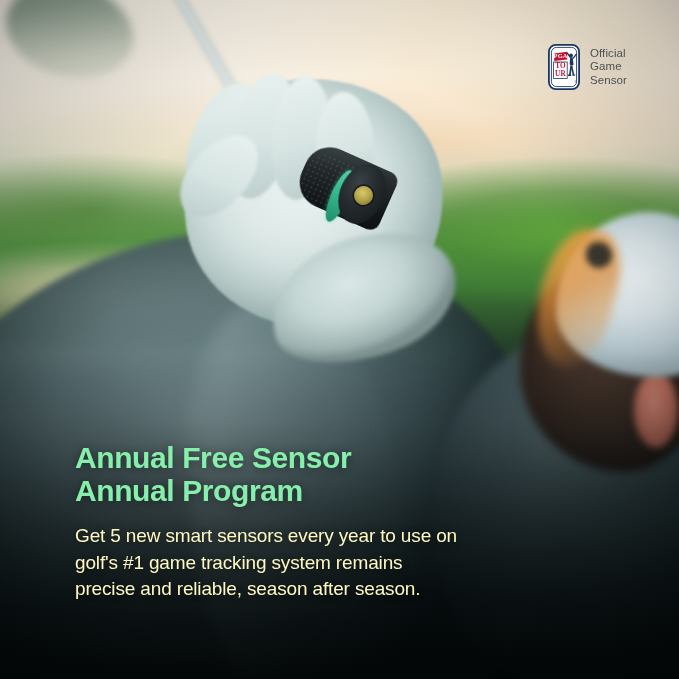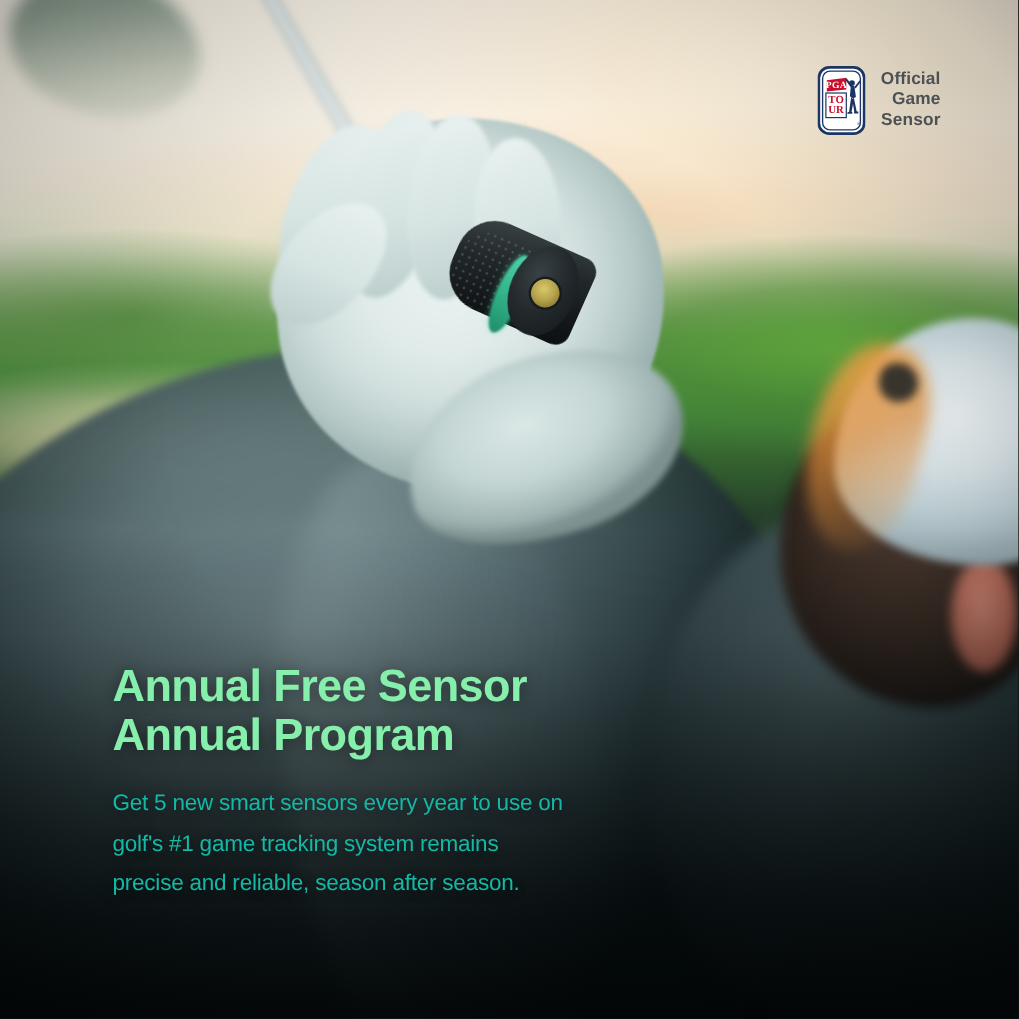--- a/index.html
+++ b/index.html
@@ -381,24 +381,23 @@
   }
   .pga-mark {
     width: 32px;
     height: 46px;
     flex: 0 0 auto;
   }
   .badge-text {
     color: #4c5154;
     font-size: 11.5px;
     line-height: 13.6px;
-    font-weight: 700;
+    font-weight: 400;
     letter-spacing: 0.1px;
     white-space: nowrap;
-    text-align: right;
   }
 
   
   #copy-block {
     position: absolute;
     left: 75px;
     top: 441px;
     width: 520px;
   }
   #headline {
@@ -407,22 +406,22 @@
     font-size: 30px;
     line-height: 33px;
     font-weight: 700;
     letter-spacing: -0.4px;
     text-shadow: 0 1px 10px rgba(0,0,0,0.45);
   }
   #headline .hl-line { display: block; }
 
   #body-copy {
     margin: 16px 0 0 0;
-    color: #14b8a6;
-    font-size: 15px;
+    color: #fef9c3;
+    font-size: 19px;
     line-height: 26.5px;
     font-weight: 400;
     letter-spacing: -0.15px;
     text-shadow: 0 1px 9px rgba(0,0,0,0.45);
   }
   #body-copy .bc-line { display: block; }
 </style>
 </head>
 <body>
 

